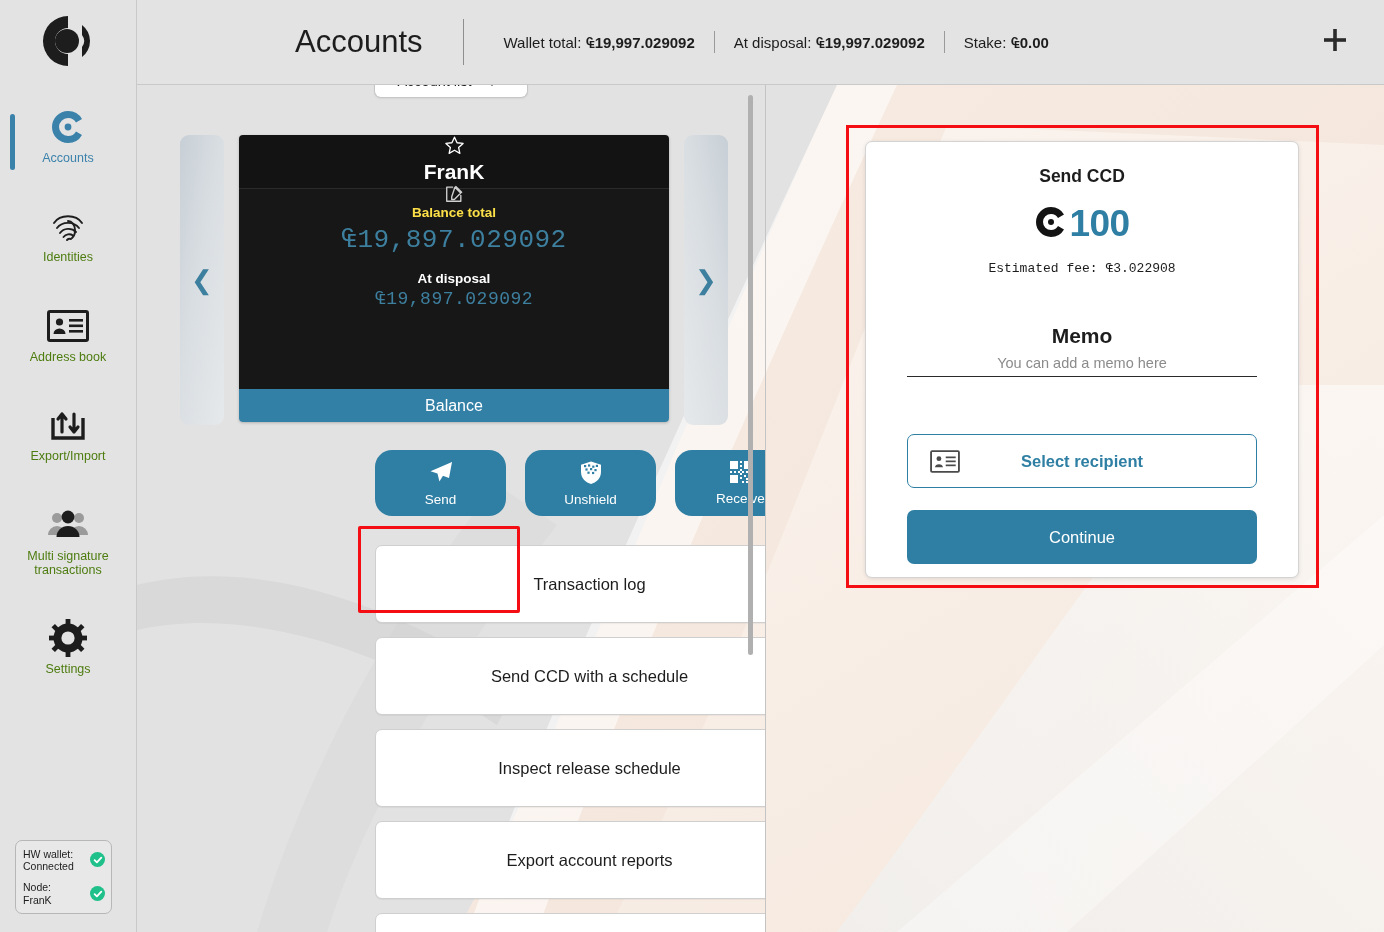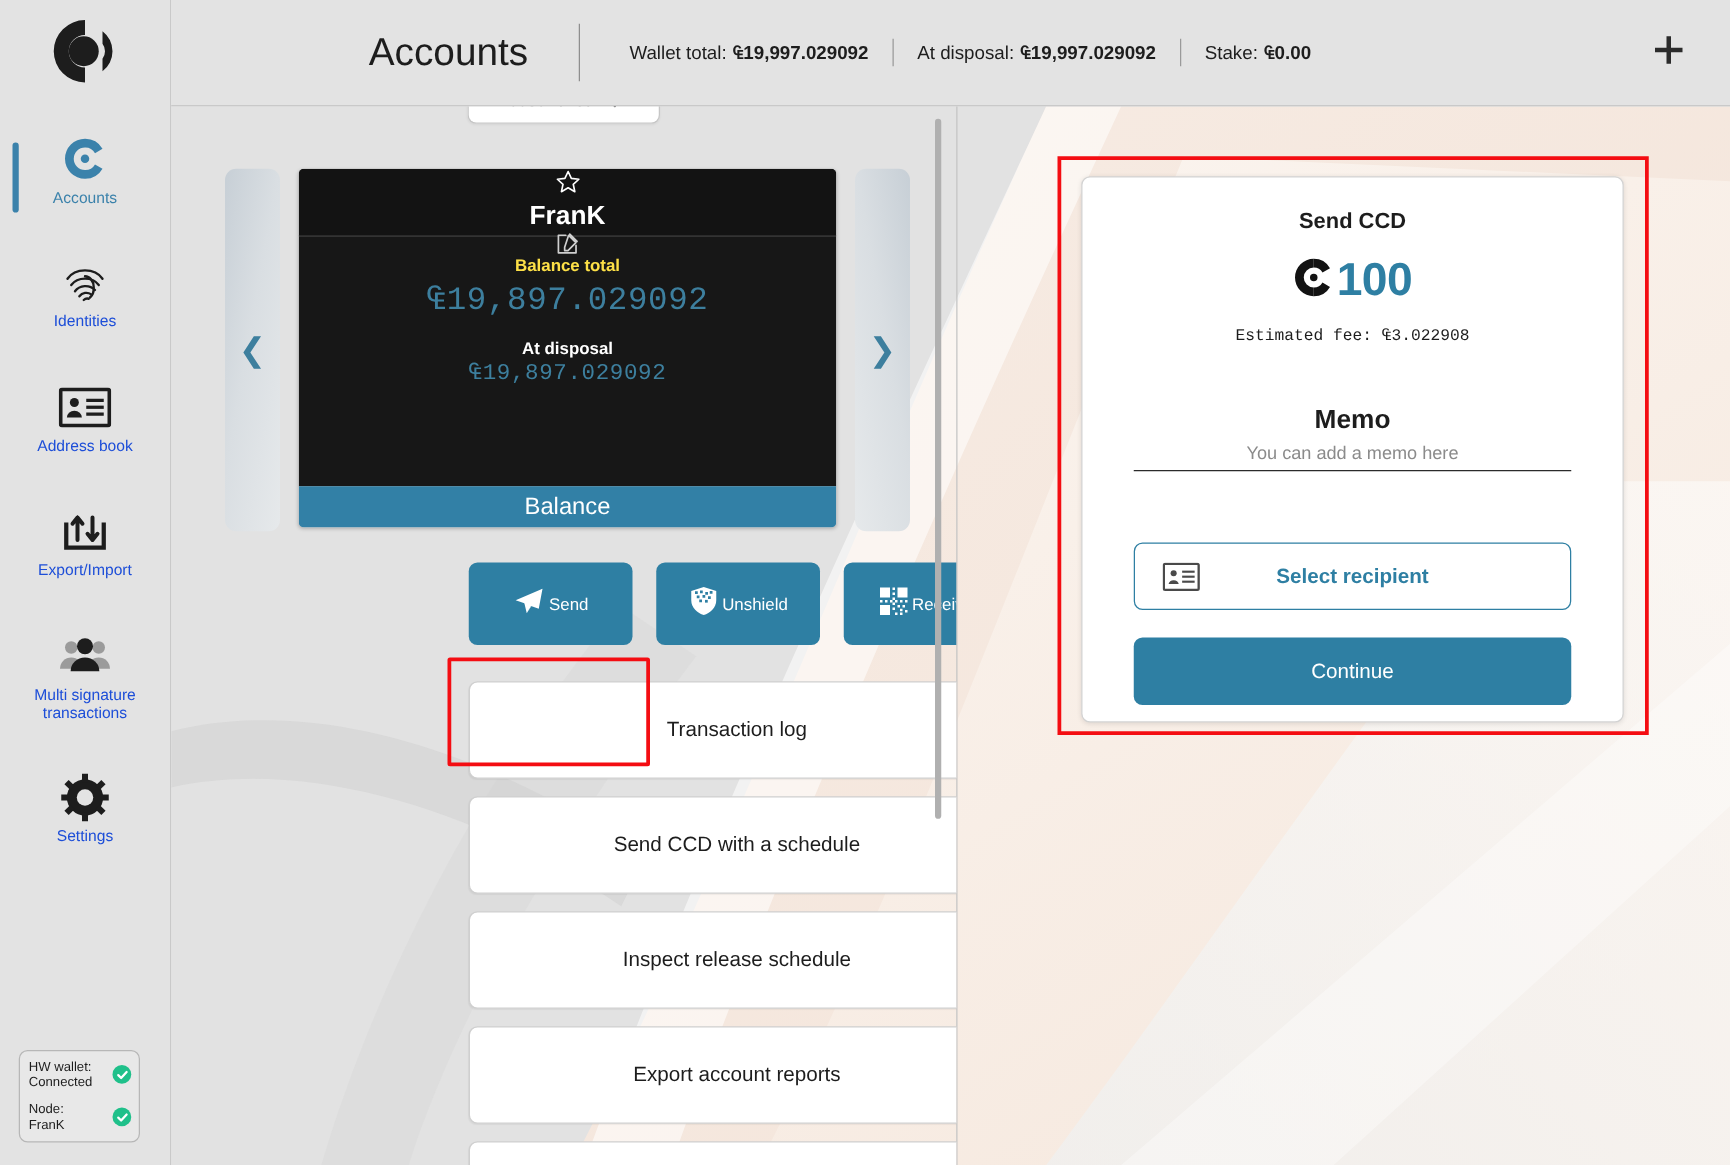--- a/index.html
+++ b/index.html
@@ -24,21 +24,21 @@
   }
   .nav-item {
     position: relative;
     display: flex; flex-direction: column; align-items: center; justify-content: center;
     padding: 6px 4px 6px 4px;
     cursor: pointer;
     text-align: center;
   }
   .nav-item .nav-ico { height: 42px; display:flex; align-items:center; justify-content:center; }
   .nav-item .nav-label {
-    font-size: 12.5px; color: #1d4ed8; margin-top: 3px; line-height: 1.15;
+    font-size: 12.5px; color: #4d7c0f; margin-top: 3px; line-height: 1.15;
   }
   .nav-item.active .nav-label { color: #3b82ab; }
   .nav-item.active::before {
     content: ""; position: absolute; left: 10px; top: 14px;
     width: 5px; height: 56px; background: #3b82ab; border-radius: 3px;
   }
   .nav-spacer-1 { height: 14px; }
   .nav-gap { height: 28px; }
 
   
@@ -165,33 +165,33 @@
     font-family: "Liberation Mono", monospace; letter-spacing: .5px;
   }
   .bal-lbl2 { color: #fff; font-size: 13.5px; font-weight: 700; margin-top: 16px; }
   .bal-small {
     color: #3d7f9e; font-size: 18px; margin-top: 3px;
     font-family: "Liberation Mono", monospace; letter-spacing: .5px;
   }
   .acct-tabs { display: flex; height: 33px; }
   .acct-tabs > div {
     flex: 1; display: flex; align-items: center; justify-content: center;
-    color: #fff; font-size: 19px; cursor: pointer;
+    color: #fff; font-size: 16px; cursor: pointer;
   }
   .acct-tabs .t-active { background: #3280a6; }
   .acct-tabs .t-idle { background: #1f5e7d; }
 
   
   .actions {
     position: absolute; left: 238px; top: 365px;
     display: flex; gap: 19px;
   }
   .act-btn {
-    width: 131px; height: 66px; background: #2e7fa3; border-radius: 7px;
-    display: flex; align-items: center; justify-content: center;
+    width: 131px; height: 66px; background: #2e7fa3; border-radius: 17px;
+    display: flex; flex-direction: column; align-items: center; justify-content: center;
     color: #fff; cursor: pointer; gap: 3px;
   }
   .act-btn .act-lbl { font-size: 13.5px; }
   .hl-send {
     position: absolute; left: 221px; top: 441px;
     width: 162px; height: 87px;
     border: 3px solid #f40d12; border-radius: 2px;
     pointer-events: none; z-index: 9;
   }
 

